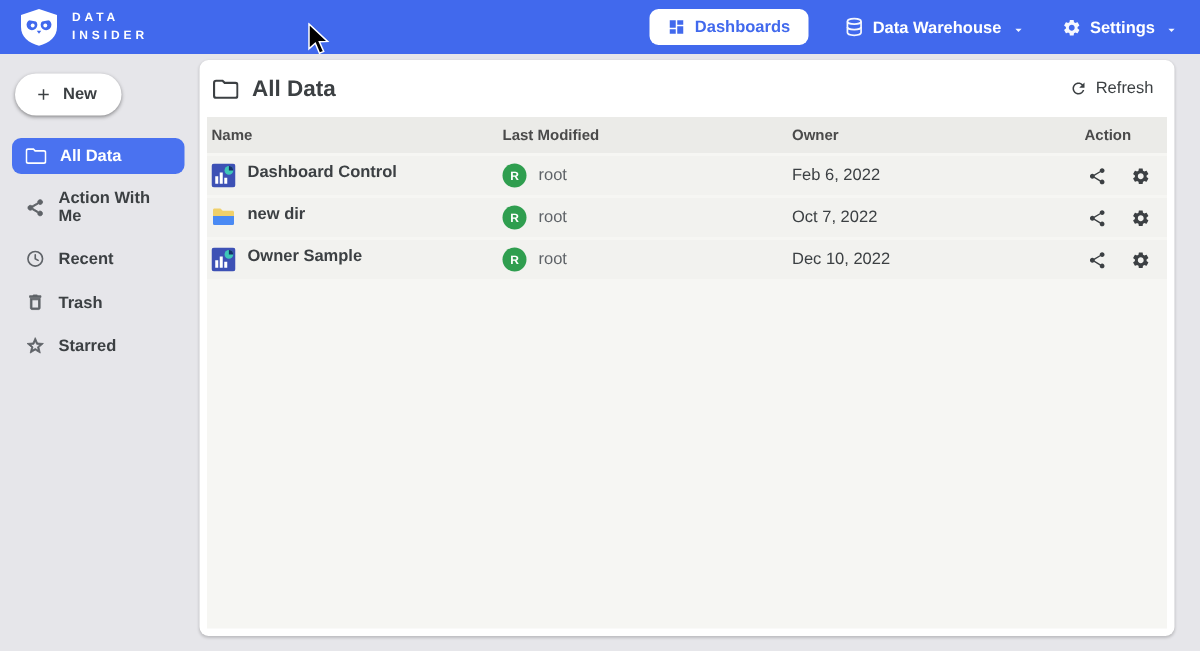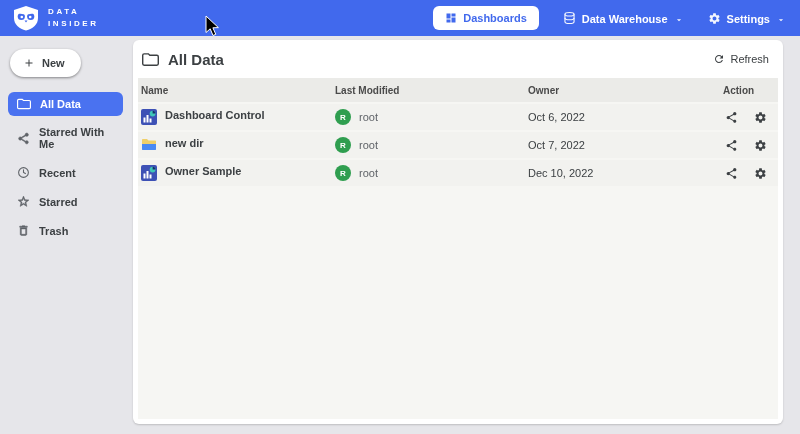--- a/index.html
+++ b/index.html
@@ -172,49 +172,49 @@
     </span>
     <span>All Data</span>
   </div>
 
   <div class="side-item">
     <span style="display:flex;">
       <svg width="13" height="13" viewBox="0 0 24 24" stroke="none">
         <path d="M18 16.08c-.76 0-1.44.3-1.96.77L8.91 12.7c.05-.23.09-.46.09-.7s-.04-.47-.09-.7l7.05-4.11c.54.5 1.25.81 2.04.81 1.66 0 3-1.34 3-3s-1.34-3-3-3-3 1.34-3 3c0 .24.04.47.09.7L8.04 9.81C7.5 9.31 6.79 9 6 9c-1.66 0-3 1.34-3 3s1.34 3 3 3c.79 0 1.5-.31 2.04-.81l7.12 4.16c-.05.21-.08.43-.08.65 0 1.61 1.31 2.92 2.92 2.92 1.61 0 2.92-1.31 2.92-2.92s-1.31-2.92-2.92-2.92z"></path>
       </svg>
     </span>
-    <span>Starred With Me</span>
+    <span>Action With Me</span>
   </div>
 
   <div class="side-item">
     <span style="display:flex;">
       <svg width="13" height="13" viewBox="0 0 24 24" fill="none" stroke-width="2">
         <circle cx="12" cy="12" r="9" fill="none"></circle>
         <path d="M12 7 v5 l3.5 2" fill="none" stroke-linecap="round"></path>
       </svg>
     </span>
     <span>Recent</span>
   </div>
 
   <div class="side-item">
     <span style="display:flex;">
       <svg width="13" height="13" viewBox="0 0 24 24" stroke="none">
+        <path d="M6 19c0 1.1.9 2 2 2h8c1.1 0 2-.9 2-2V7H6v12zM8 9h8v10H8V9zm7.5-5l-1-1h-5l-1 1H5v2h14V4h-3.5z"></path>
+      </svg>
+    </span>
+    <span>Trash</span>
+  </div>
+
+  <div class="side-item">
+    <span style="display:flex;">
+      <svg width="13" height="13" viewBox="0 0 24 24" stroke="none">
         <path d="M22 9.24l-7.19-.62L12 2 9.19 8.63 2 9.24l5.46 4.73L5.82 21 12 17.27 18.18 21l-1.63-7.03L22 9.24zM12 15.4l-3.76 2.27 1-4.28-3.32-2.88 4.38-.38L12 6.1l1.71 4.04 4.38.38-3.32 2.88 1 4.28L12 15.4z"></path>
       </svg>
     </span>
     <span>Starred</span>
-  </div>
-
-  <div class="side-item">
-    <span style="display:flex;">
-      <svg width="13" height="13" viewBox="0 0 24 24" stroke="none">
-        <path d="M6 19c0 1.1.9 2 2 2h8c1.1 0 2-.9 2-2V7H6v12zM8 9h8v10H8V9zm7.5-5l-1-1h-5l-1 1H5v2h14V4h-3.5z"></path>
-      </svg>
-    </span>
-    <span>Trash</span>
   </div>
 </div>
 
 <div class="card">
   <div class="card-header">
     <div class="card-title">
       <span style="display:flex;">
         <svg width="17" height="15" viewBox="0 0 24 20" fill="none" stroke="#3c4043" stroke-width="2">
           <path d="M9 2 H3 C1.9 2 1 2.9 1 4 v12 c0 1.1 .9 2 2 2 h18 c1.1 0 2-.9 2-2 V6 c0-1.1-.9-2-2-2 h-10 z"></path>
         </svg>
@@ -249,21 +249,21 @@
         <circle cx="11.6" cy="4.6" r="2.9" fill="#3ec6b8"></circle>
         <path d="M11.6 4.6 L11.6 1.7 A2.9 2.9 0 0 1 14.5 4.6 Z" fill="#15306b"></path>
       </svg>
 
       <span class="name-text">Dashboard Control</span>
     </div>
     <div class="cell-owner">
       <span class="avatar">R</span>
       <span class="owner-name">root</span>
     </div>
-    <div class="cell-modified">Oct 6, 2022</div>
+    <div class="cell-modified">Feb 6, 2022</div>
     <div class="cell-action">
       <button class="action-icon">
         <svg width="13" height="13" viewBox="0 0 24 24" fill="#3c4043">
           <path d="M18 16.08c-.76 0-1.44.3-1.96.77L8.91 12.7c.05-.23.09-.46.09-.7s-.04-.47-.09-.7l7.05-4.11c.54.5 1.25.81 2.04.81 1.66 0 3-1.34 3-3s-1.34-3-3-3-3 1.34-3 3c0 .24.04.47.09.7L8.04 9.81C7.5 9.31 6.79 9 6 9c-1.66 0-3 1.34-3 3s1.34 3 3 3c.79 0 1.5-.31 2.04-.81l7.12 4.16c-.05.21-.08.43-.08.65 0 1.61 1.31 2.92 2.92 2.92 1.61 0 2.92-1.31 2.92-2.92s-1.31-2.92-2.92-2.92z"></path>
         </svg>
       </button>
       <button class="action-icon">
         <svg width="13" height="13" viewBox="0 0 24 24" fill="#3c4043">
           <path d="M19.14 12.94c.04-.3.06-.61.06-.94 0-.32-.02-.64-.07-.94l2.03-1.58c.18-.14.23-.41.12-.61l-1.92-3.32c-.12-.22-.37-.29-.59-.22l-2.39.96c-.5-.38-1.03-.7-1.62-.94l-.36-2.54c-.04-.24-.24-.41-.48-.41h-3.84c-.24 0-.43.17-.47.41l-.36 2.54c-.59.24-1.13.57-1.62.94l-2.39-.96c-.22-.08-.47 0-.59.22L2.74 8.87c-.12.21-.08.47.12.61l2.03 1.58c-.05.3-.09.63-.09.94s.02.64.07.94l-2.03 1.58c-.18.14-.23.41-.12.61l1.92 3.32c.12.22.37.29.59.22l2.39-.96c.5.38 1.03.7 1.62.94l.36 2.54c.05.24.24.41.48.41h3.84c.24 0 .44-.17.47-.41l.36-2.54c.59-.24 1.13-.56 1.62-.94l2.39.96c.22.08.47 0 .59-.22l1.92-3.32c.12-.22.07-.47-.12-.61l-2.01-1.58zM12 15.6c-1.98 0-3.6-1.62-3.6-3.6s1.62-3.6 3.6-3.6 3.6 1.62 3.6 3.6-1.62 3.6-3.6 3.6z"></path>
         </svg>

